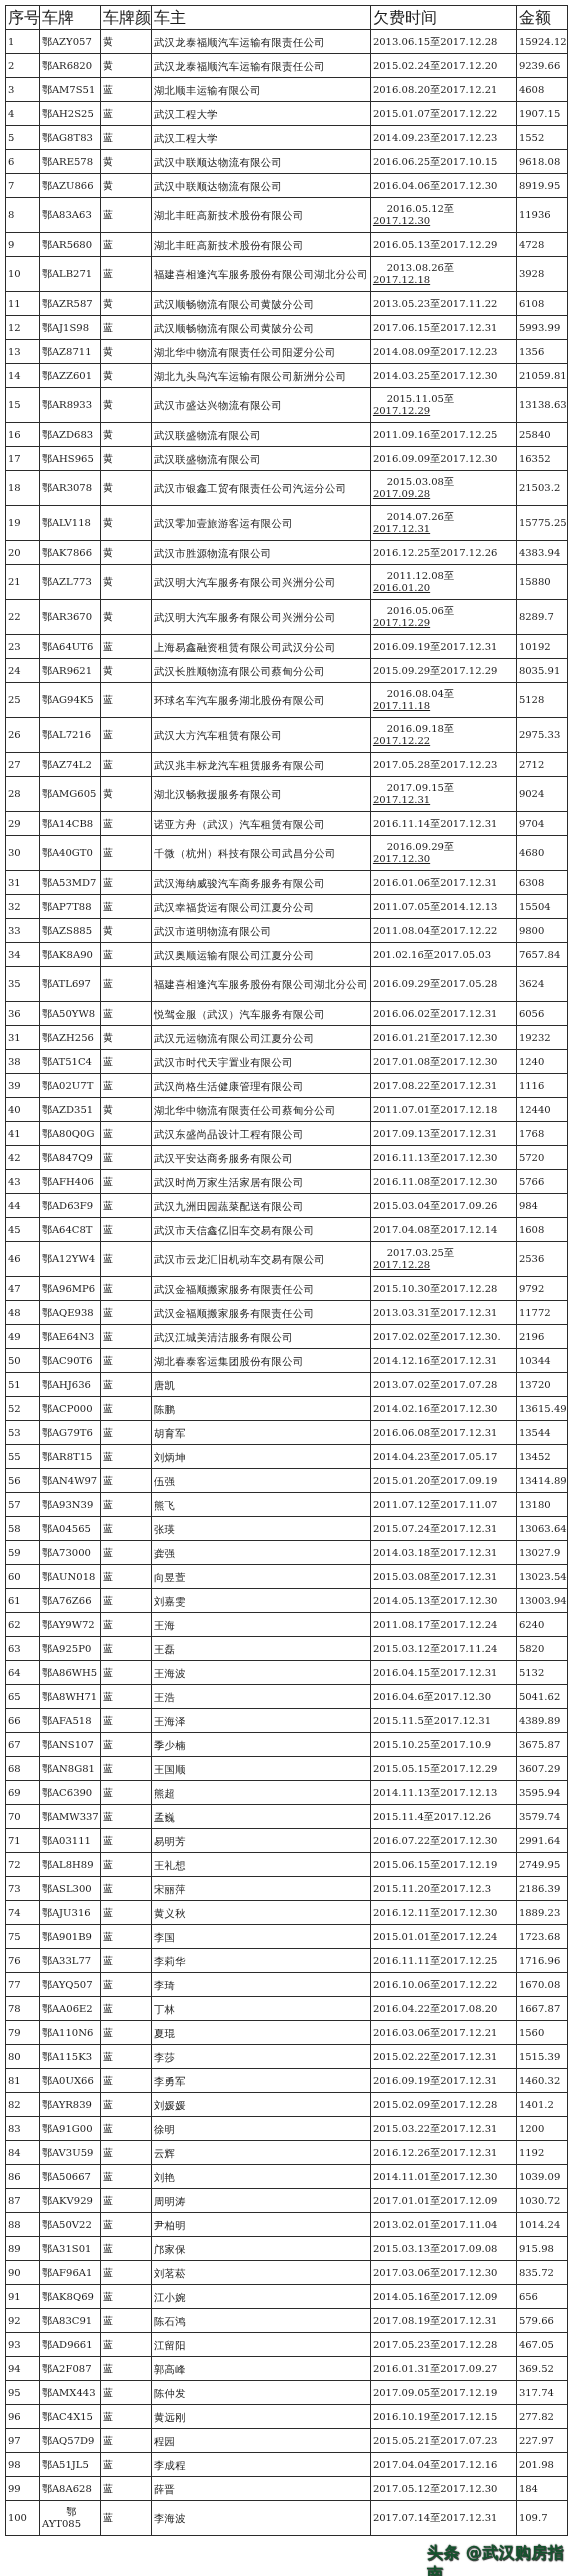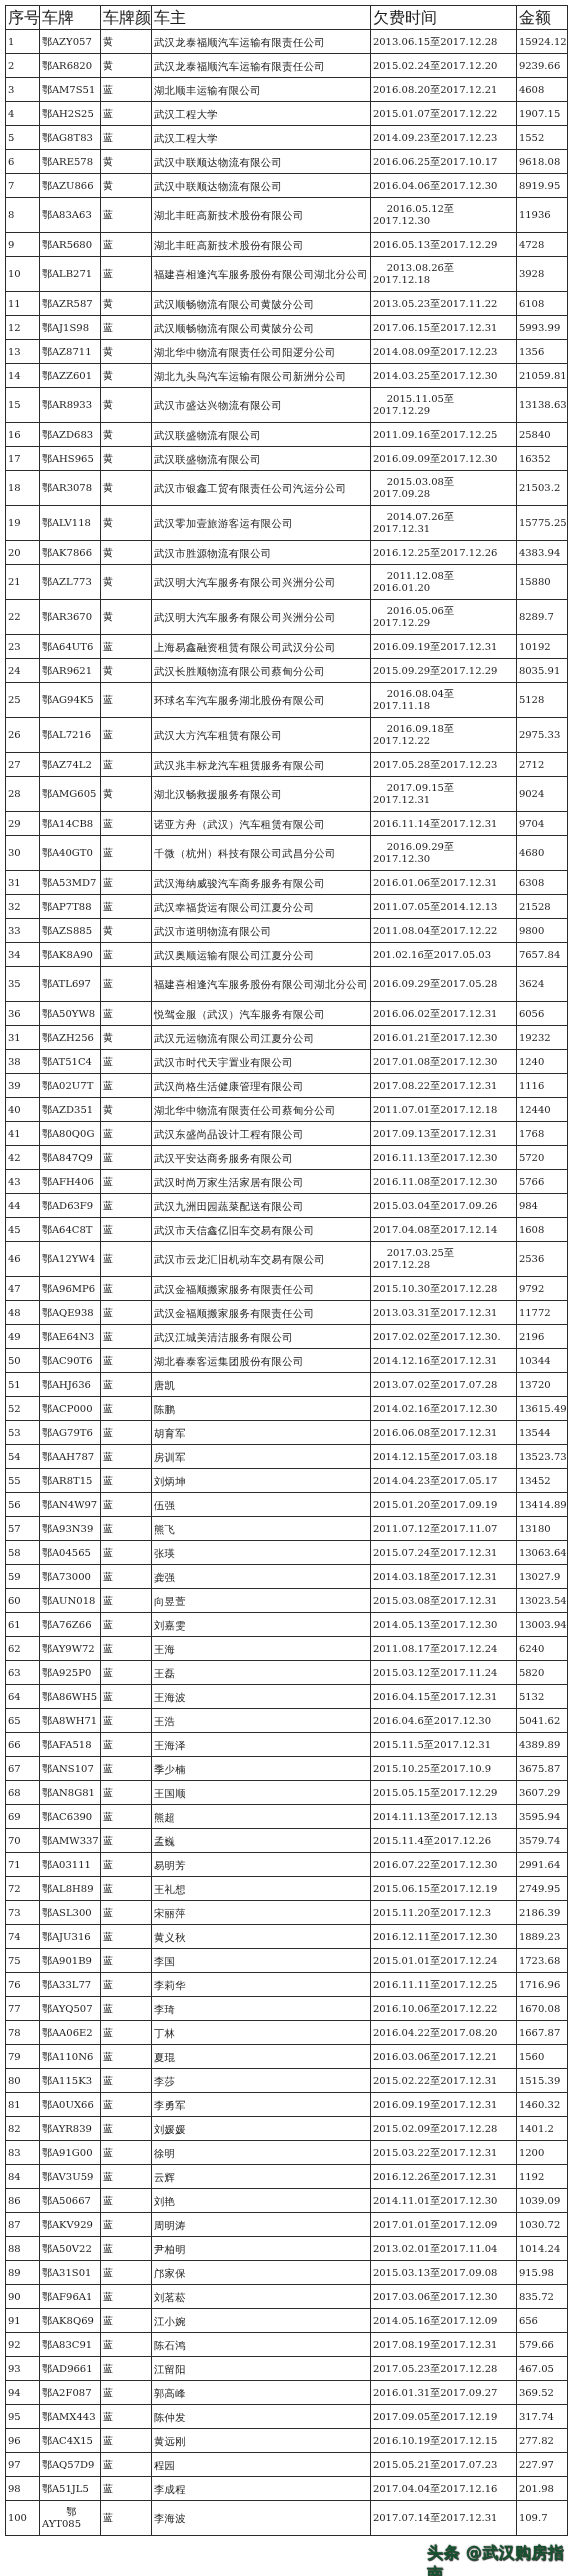--- a/index.html
+++ b/index.html
@@ -6,21 +6,21 @@
   body { width: 574px; height: 2576px; position: relative; overflow: hidden; font-family: "DejaVu Serif", "Liberation Serif", serif; color: #1a1a1a; }
   table.arrears { position: absolute; left: 5.4px; top: 5.4px; width: 561px; border-collapse: collapse; table-layout: fixed; font-size: 10px; }
   table.arrears td, table.arrears th { border: 1.1px solid #2b2b2b; padding: 0 0 0 1.5px; text-align: left; vertical-align: middle; font-weight: normal; line-height: 12.3px; overflow: hidden; white-space: nowrap; }
   table.arrears th { height: 23px; font-family: "DejaVu Sans", "Liberation Sans", sans-serif; font-size: 16px; }
   table.arrears tr.single td { height: 23px; }
   table.arrears tr.double td { height: 34px; }
   td.owner.wrap, td.period.wrap, td.plate.wrap { white-space: normal; }
   td.owner { font-family: "DejaVu Sans", "Liberation Sans", sans-serif; font-size: 10.3px; letter-spacing: 0.4px; }
   td.color { font-family: "DejaVu Sans", "Liberation Sans", sans-serif; }
   td.period .p1 { display: block; padding-left: 13.8px; }
-  td.period .p2 { display: block; }
+  td.period .p2 { display: block; text-decoration: underline; }
   td.plate .pl1 { display: block; text-align: center; }
   td.plate .pl2 { display: block; }
   col.c-idx { width: 34px; } col.c-plate { width: 61px; } col.c-color { width: 51px; } col.c-owner { width: 219px; } col.c-period { width: 146px; } col.c-amt { width: 51px; }
   .watermark { position: absolute; left: 427px; top: 2543px; font-family: "DejaVu Sans", "Liberation Sans", sans-serif; font-size: 16px; color: #14532d; text-shadow: 0 0 1.5px #444, 0.8px 0.8px 0.8px #333; letter-spacing: 0.4px; font-weight: bold; }
 </style>
 </head>
 <body>
 
 <table class="arrears">
   <colgroup>
@@ -80,21 +80,21 @@
         <td class="color">蓝</td>
         <td class="owner">武汉工程大学</td>
         <td class="period">2014.09.23至2017.12.23</td>
         <td class="amt">1552</td>
       </tr>
       <tr class="single">
         <td class="idx">6</td>
         <td class="plate">鄂ARE578</td>
         <td class="color">黄</td>
         <td class="owner">武汉中联顺达物流有限公司</td>
-        <td class="period">2016.06.25至2017.10.17</td>
+        <td class="period">2016.06.25至2017.10.15</td>
         <td class="amt">9618.08</td>
       </tr>
       <tr class="single">
         <td class="idx">7</td>
         <td class="plate">鄂AZU866</td>
         <td class="color">黄</td>
         <td class="owner">武汉中联顺达物流有限公司</td>
         <td class="period">2016.04.06至2017.12.30</td>
         <td class="amt">8919.95</td>
       </tr>
@@ -322,21 +322,21 @@
         <td class="owner">武汉海纳威骏汽车商务服务有限公司</td>
         <td class="period">2016.01.06至2017.12.31</td>
         <td class="amt">6308</td>
       </tr>
       <tr class="single">
         <td class="idx">32</td>
         <td class="plate">鄂AP7T88</td>
         <td class="color">蓝</td>
         <td class="owner">武汉幸福货运有限公司江夏分公司</td>
         <td class="period">2011.07.05至2014.12.13</td>
-        <td class="amt">21528</td>
+        <td class="amt">15504</td>
       </tr>
       <tr class="single">
         <td class="idx">33</td>
         <td class="plate">鄂AZS885</td>
         <td class="color">黄</td>
         <td class="owner">武汉市道明物流有限公司</td>
         <td class="period">2011.08.04至2017.12.22</td>
         <td class="amt">9800</td>
       </tr>
       <tr class="single">
@@ -496,28 +496,20 @@
       </tr>
       <tr class="single">
         <td class="idx">53</td>
         <td class="plate">鄂AG79T6</td>
         <td class="color">蓝</td>
         <td class="owner">胡育军</td>
         <td class="period">2016.06.08至2017.12.31</td>
         <td class="amt">13544</td>
       </tr>
       <tr class="single">
-        <td class="idx">54</td>
-        <td class="plate">鄂AAH787</td>
-        <td class="color">蓝</td>
-        <td class="owner">房训军</td>
-        <td class="period">2014.12.15至2017.03.18</td>
-        <td class="amt">13523.73</td>
-      </tr>
-      <tr class="single">
         <td class="idx">55</td>
         <td class="plate">鄂AR8T15</td>
         <td class="color">蓝</td>
         <td class="owner">刘炳坤</td>
         <td class="period">2014.04.23至2017.05.17</td>
         <td class="amt">13452</td>
       </tr>
       <tr class="single">
         <td class="idx">56</td>
         <td class="plate">鄂AN4W97</td>
@@ -846,20 +838,28 @@
         <td class="period">2015.05.21至2017.07.23</td>
         <td class="amt">227.97</td>
       </tr>
       <tr class="single">
         <td class="idx">98</td>
         <td class="plate">鄂A51JL5</td>
         <td class="color">蓝</td>
         <td class="owner">李成程</td>
         <td class="period">2017.04.04至2017.12.16</td>
         <td class="amt">201.98</td>
+      </tr>
+      <tr class="single">
+        <td class="idx">99</td>
+        <td class="plate">鄂A8A628</td>
+        <td class="color">蓝</td>
+        <td class="owner">薛晋</td>
+        <td class="period">2017.05.12至2017.12.30</td>
+        <td class="amt">184</td>
       </tr>
       <tr class="double">
         <td class="idx">100</td>
         <td class="plate wrap">
           <span class="pl1">鄂</span>
           <span class="pl2">AYT085</span>
         </td>
         <td class="color">蓝</td>
         <td class="owner">李海波</td>
         <td class="period">2017.07.14至2017.12.31</td>

